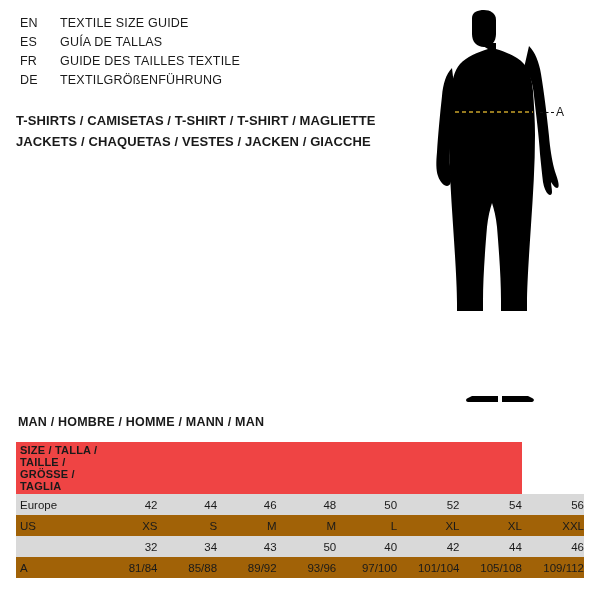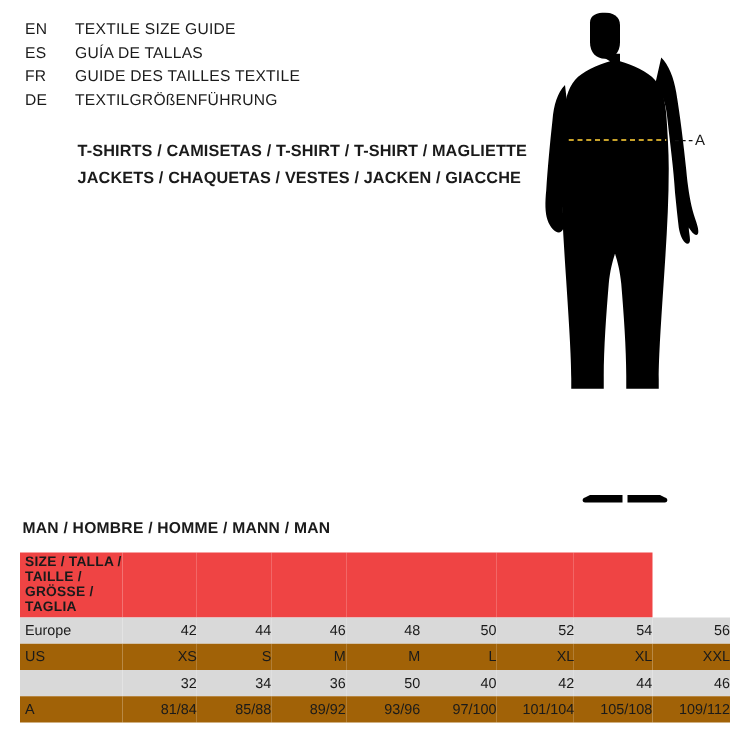--- a/index.html
+++ b/index.html
@@ -44,21 +44,20 @@
   .lang-text {
     flex: 1 1 auto;
   }
 
   
   .cat-block {
     position: absolute;
     left: 16px;
     top: 110px;
     width: 420px;
-    margin-left: 46px;
   }
   .cat-line {
     font-size: 13px;
     font-weight: bold;
     letter-spacing: 0.1px;
     line-height: 21px;
     white-space: nowrap;
   }
 
   
@@ -240,21 +239,21 @@
         <td class="cell">M</td>
         <td class="cell">L</td>
         <td class="cell">XL</td>
         <td class="cell">XL</td>
         <td class="cell">XXL</td>
       </tr>
       <tr class="row-shade">
         <td class="col-label"></td>
         <td class="cell">32</td>
         <td class="cell">34</td>
-        <td class="cell">36</td>
+        <td class="cell">43</td>
         <td class="cell">50</td>
         <td class="cell">40</td>
         <td class="cell">42</td>
         <td class="cell">44</td>
         <td class="cell">46</td>
       </tr>
       <tr class="row-plain">
         <td class="col-label">A</td>
         <td class="cell">81/84</td>
         <td class="cell">85/88</td>

